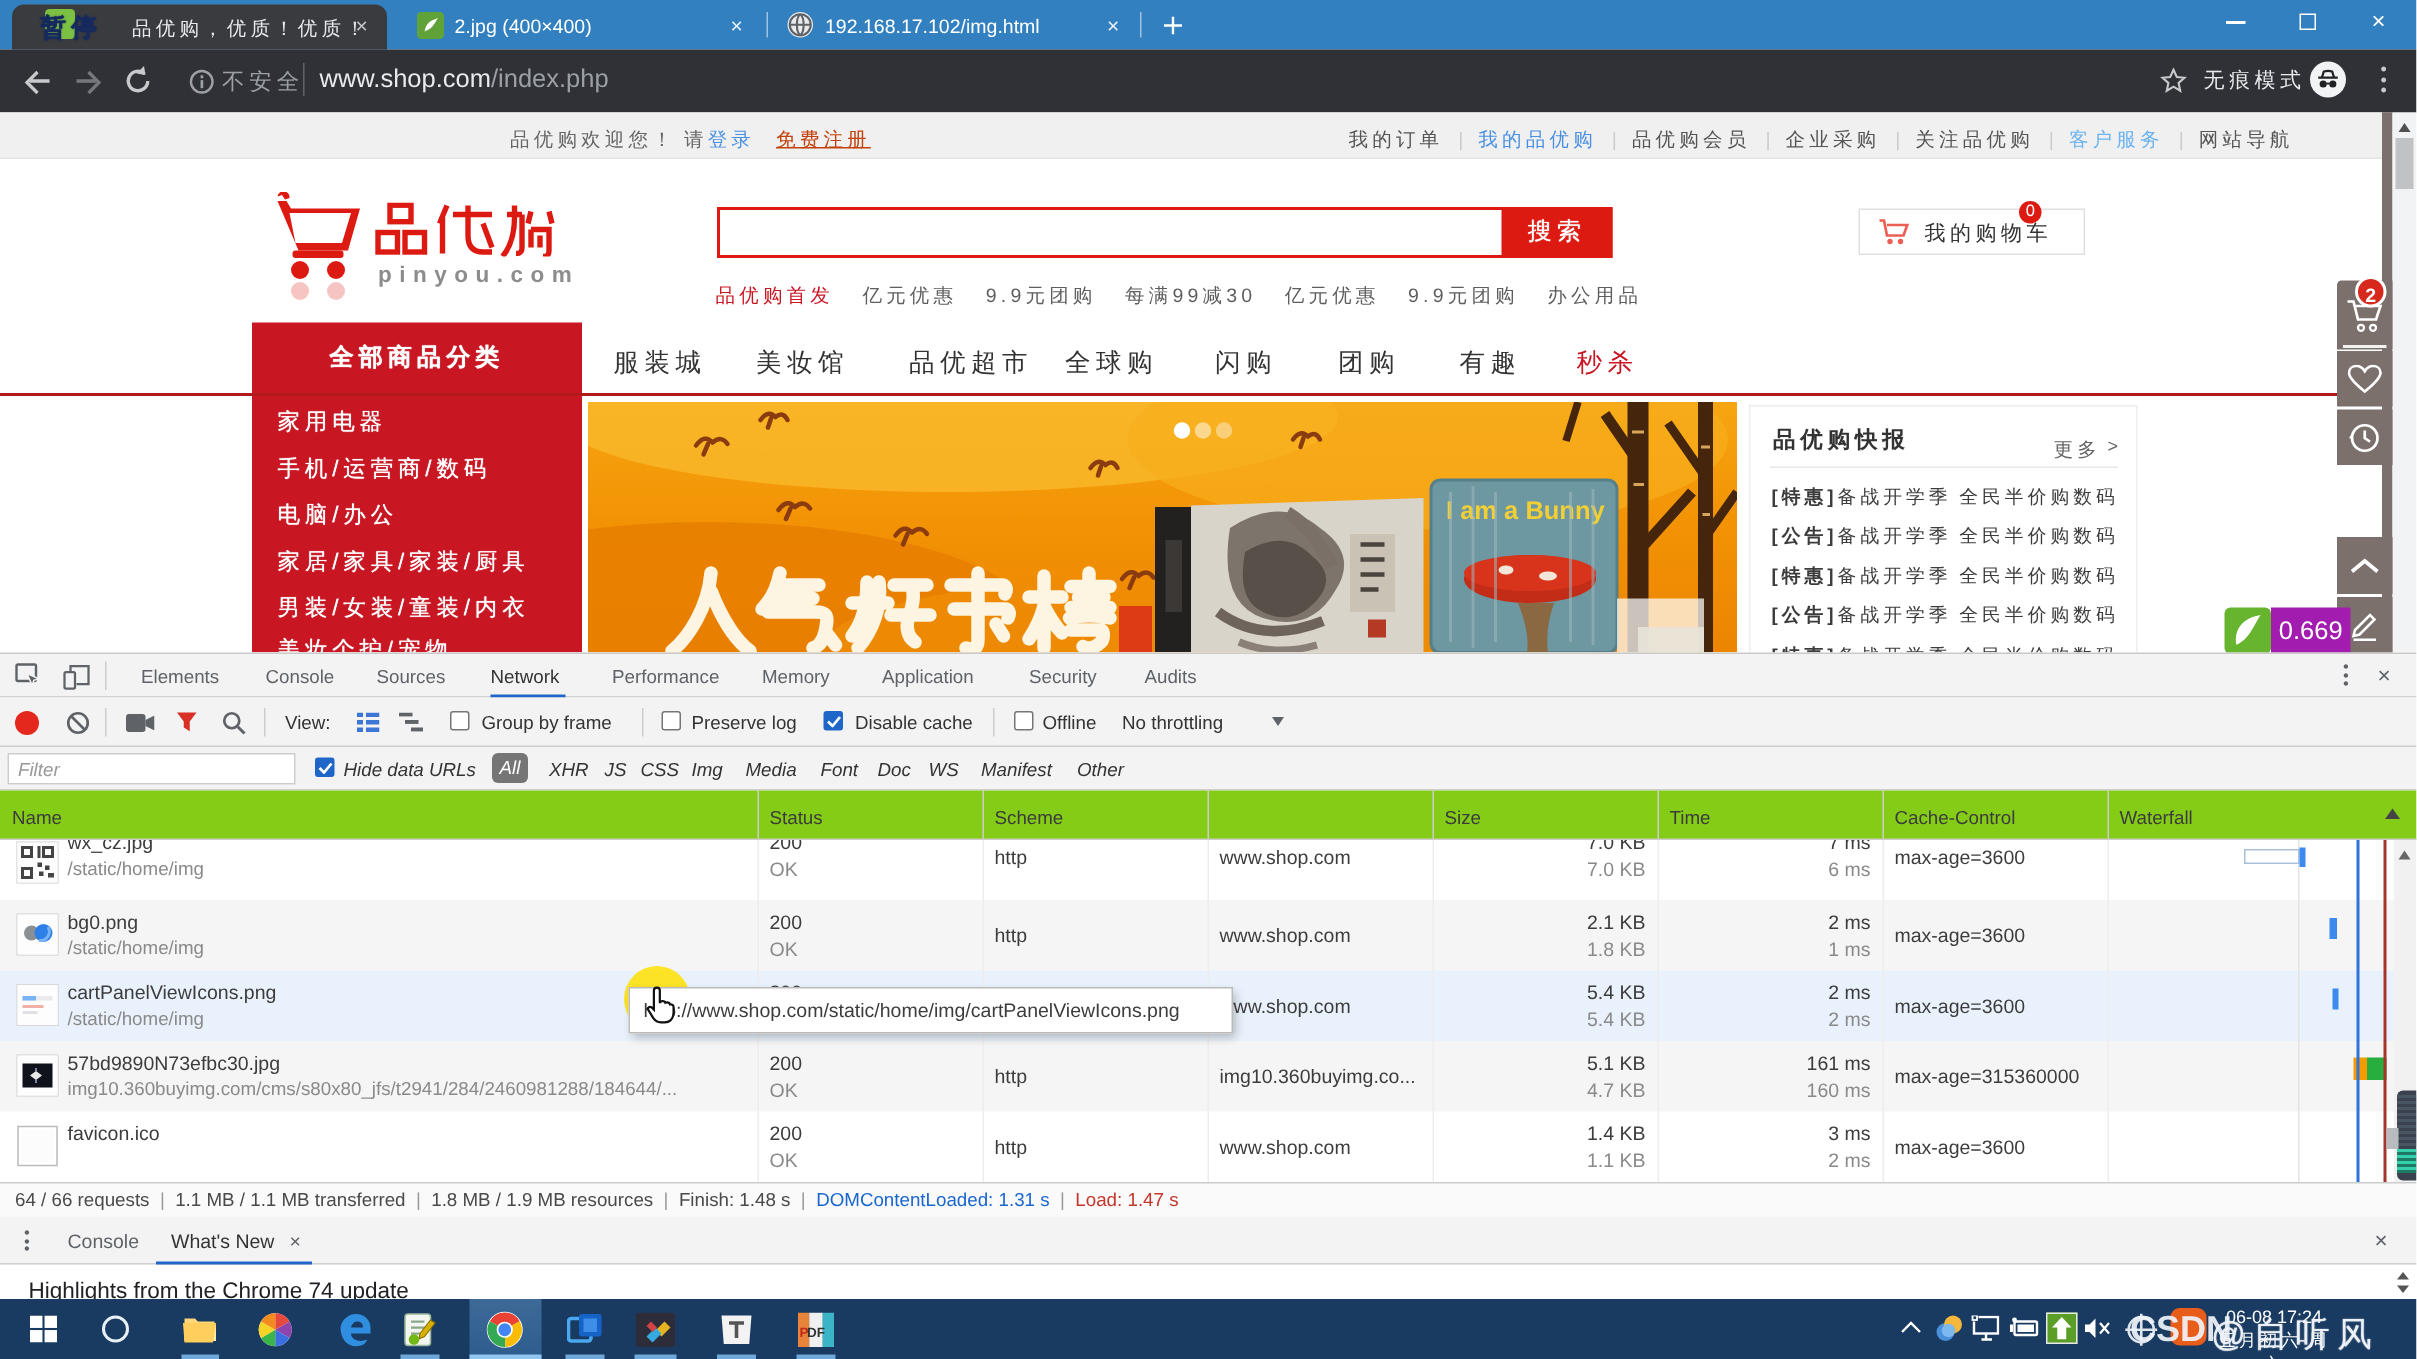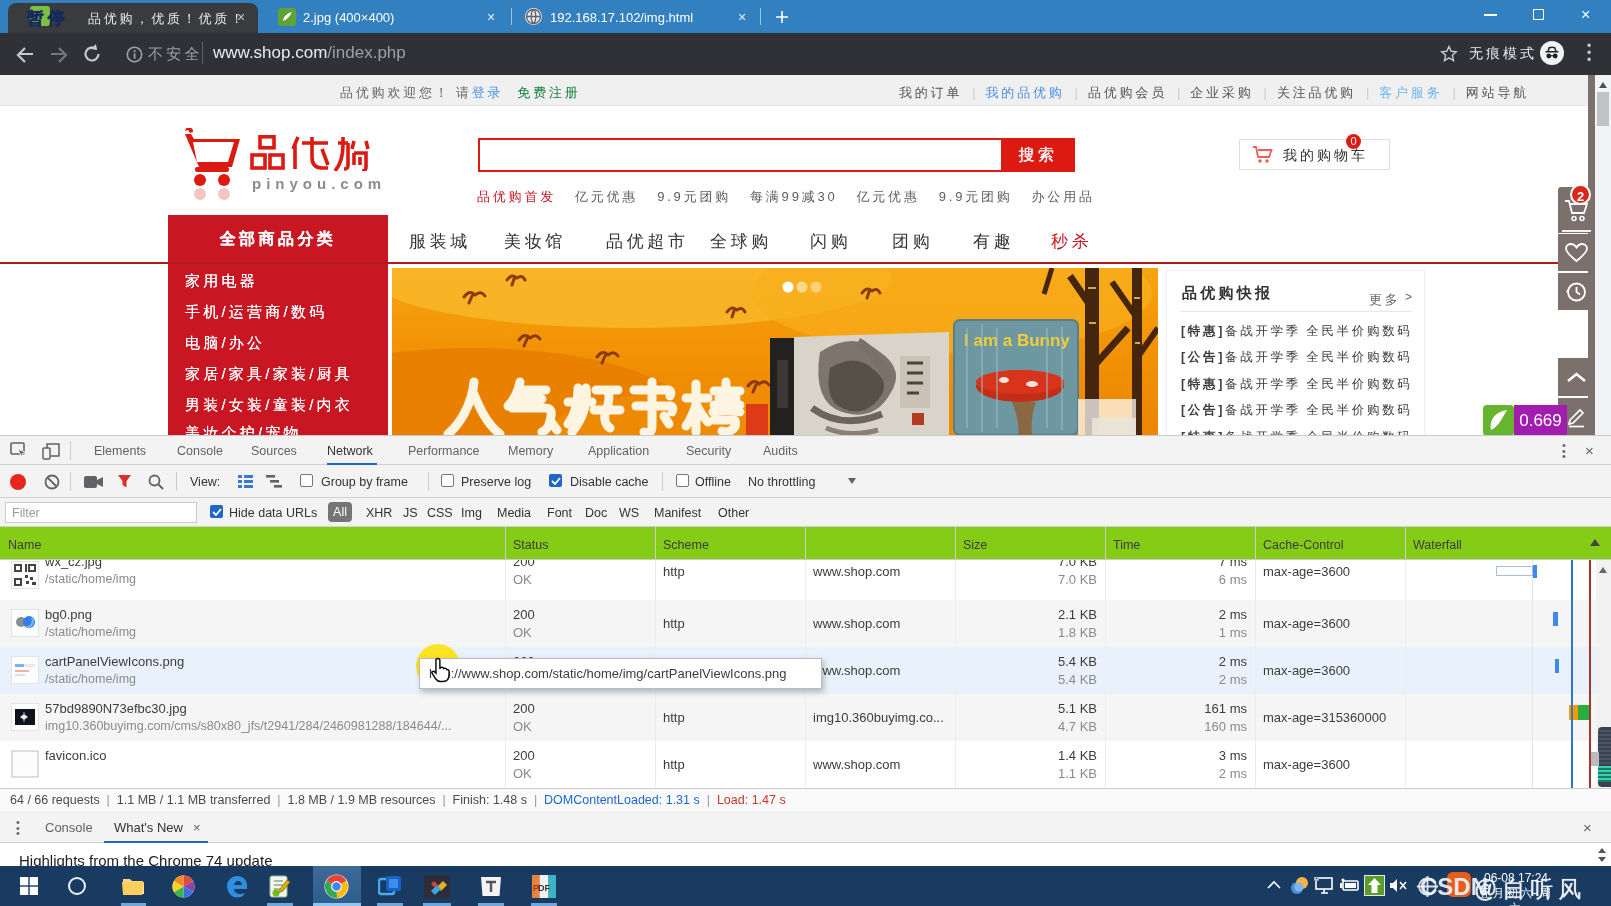--- a/index.html
+++ b/index.html
@@ -77,21 +77,21 @@
       <circle cx="4.8" cy="11" r="2.4" fill="#202124"></circle>
       <circle cx="11.2" cy="11" r="2.4" fill="#202124"></circle>
       <path d="M7 11 q1 -.8 2 0" stroke="#202124" stroke-width="1.2" fill="none"></path>
     </svg>
   <div class="abs" style="left:1587px;top:10px;color:#c7cacd;font-size:12px;line-height:7px;">•<br>•<br>•</div>
 </div>
 
 <div class="abs" id="page" style="left:0;top:75px;width:1588px;height:360px;background:#fff;overflow:hidden;">
 
   <div class="abs" style="left:0;top:0;width:1588px;height:31px;background:#f0f0f0;border-bottom:1px solid #e4e4e4;"></div>
-  <div class="abs cj" style="left:340px;top:9px;font-size:13px;color:#666;">品优购欢迎您！ 请<span style="color:#4a90e2;">登录</span><span style="display:inline-block;width:14px;"></span><span style="color:#15803d;">免费注册</span></div>
+  <div class="abs cj" style="left:340px;top:9px;font-size:13px;color:#666;">品优购欢迎您！ 请<span style="color:#4a90e2;">登录</span><span style="display:inline-block;width:14px;"></span><span style="color:#c2410c;text-decoration:underline;">免费注册</span></div>
   <div class="abs cj" id="toplinks" style="left:899px;top:9px;font-size:13px;color:#555;white-space:nowrap;">我的订单<i>|</i><span style="color:#4a90e2;">我的品优购</span><i>|</i>品优购会员<i>|</i>企业采购<i>|</i>关注品优购<i>|</i><span style="color:#6cb4ef;">客户服务</span><i>|</i>网站导航</div>
 
   <svg class="abs" style="left:183px;top:53px;" width="60" height="75" viewBox="0 0 60 75">
     <g fill="#dd1a12">
       <path d="M2 6 h6 l3 5 h46 l-8 28 h-33 z M10 14 l4 20 h31 l6 -20 z"></path>
       <path d="M2 3 a4 4 0 0 1 8 1 l-3 1 -2 -3 z"></path>
       <rect x="12" y="39" width="34" height="5" rx="2"></rect>
       <circle cx="17" cy="52" r="6"></circle>
         <circle cx="41" cy="52" r="6"></circle>
       <path d="M25 17 l12 7 -12 7 z" fill="#fff"></path>
@@ -364,21 +364,21 @@
     <svg class="abs" style="left:551px;top:12px;" width="10" height="8" viewBox="0 0 10 8">
         <path d="M1 4 l3 3 L9 1" stroke="#fff" stroke-width="1.8" fill="none"></path>
       </svg>
     <div class="abs" style="left:570px;top:10px;">Disable cache</div>
     <div class="abs" style="left:662px;top:7px;width:1px;height:19px;background:#ccc;"></div>
     <div class="abs" style="left:676px;top:9px;width:13px;height:13px;border:1.5px solid #767676;border-radius:2px;background:#fff;"></div>
     <div class="abs" style="left:695px;top:10px;">Offline</div>
     <div class="abs" style="left:748px;top:10px;">No throttling</div>
     <div class="abs" style="left:848px;top:13px;width:0;height:0;border-left:4.5px solid transparent;border-right:4.5px solid transparent;border-top:6px solid #5f6368;"></div>
   </div>
-  <div class="abs" id="dt-filter" style="left:0;top:62px;width:1611px;height:29px;background:#f3f3f3;border-bottom:1px solid #d0d0d0;font-size:12.5px;color:#333;">
+  <div class="abs" id="dt-filter" style="left:0;top:62px;width:1611px;height:29px;background:#f3f3f3;border-bottom:1px solid #d0d0d0;font-size:12.5px;color:#333;font-style:italic;">
     <div class="abs" style="left:5px;top:4px;width:192px;height:21px;background:#fff;border:1px solid #ccc;"></div>
     <div class="abs" style="left:12px;top:8px;color:#999;">Filter</div>
     <div class="abs" style="left:210px;top:7px;width:13px;height:13px;border-radius:2px;background:#1e66c8;"></div>
     <svg class="abs" style="left:212px;top:10px;" width="10" height="8" viewBox="0 0 10 8">
         <path d="M1 4 l3 3 L9 1" stroke="#fff" stroke-width="1.8" fill="none"></path>
       </svg>
     <div class="abs" style="left:229px;top:8px;">Hide data URLs</div>
     <div class="abs" style="left:328px;top:4px;width:24px;height:20px;background:#757575;border-radius:4px;color:#fff;text-align:center;line-height:20px;">All</div>
     <div class="abs" style="left:366px;top:8px;">XHR</div>
     <div class="abs" style="left:403px;top:8px;">JS</div>

